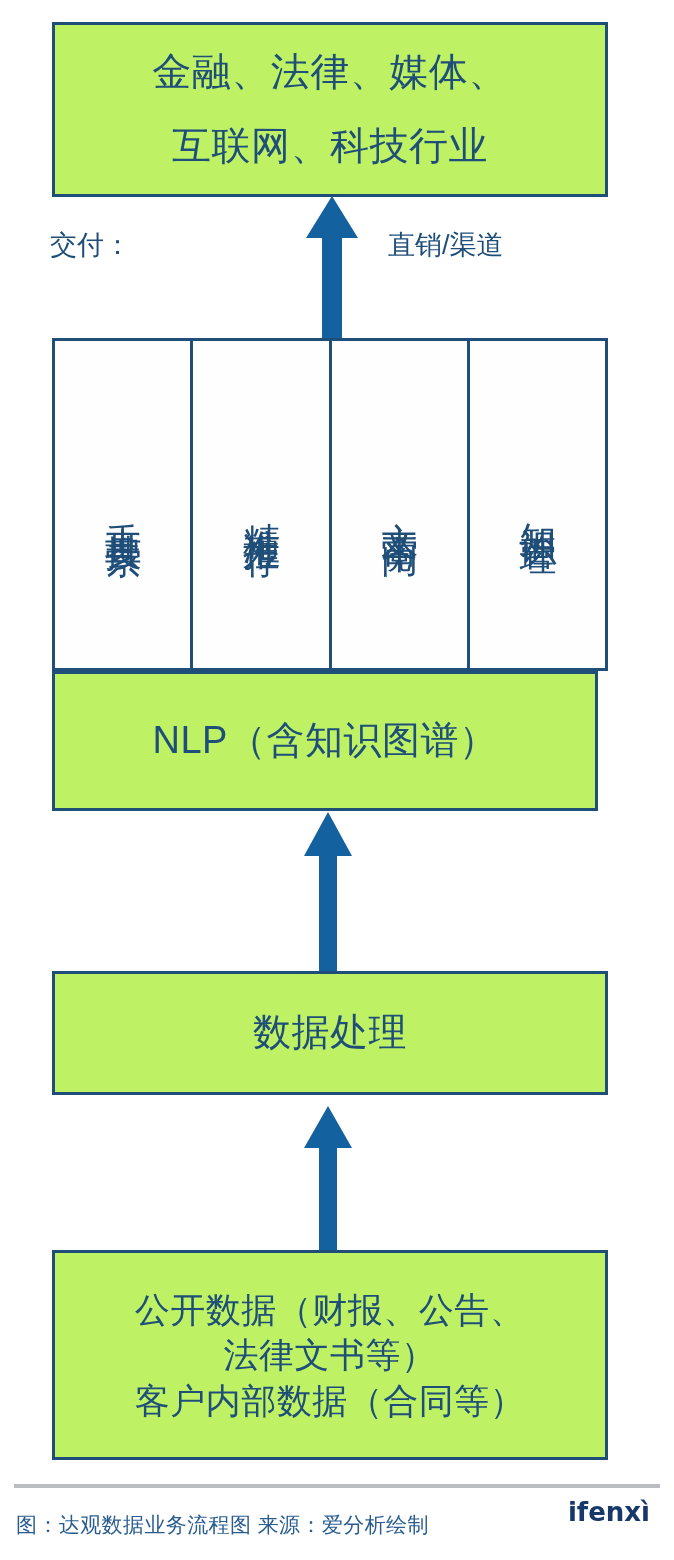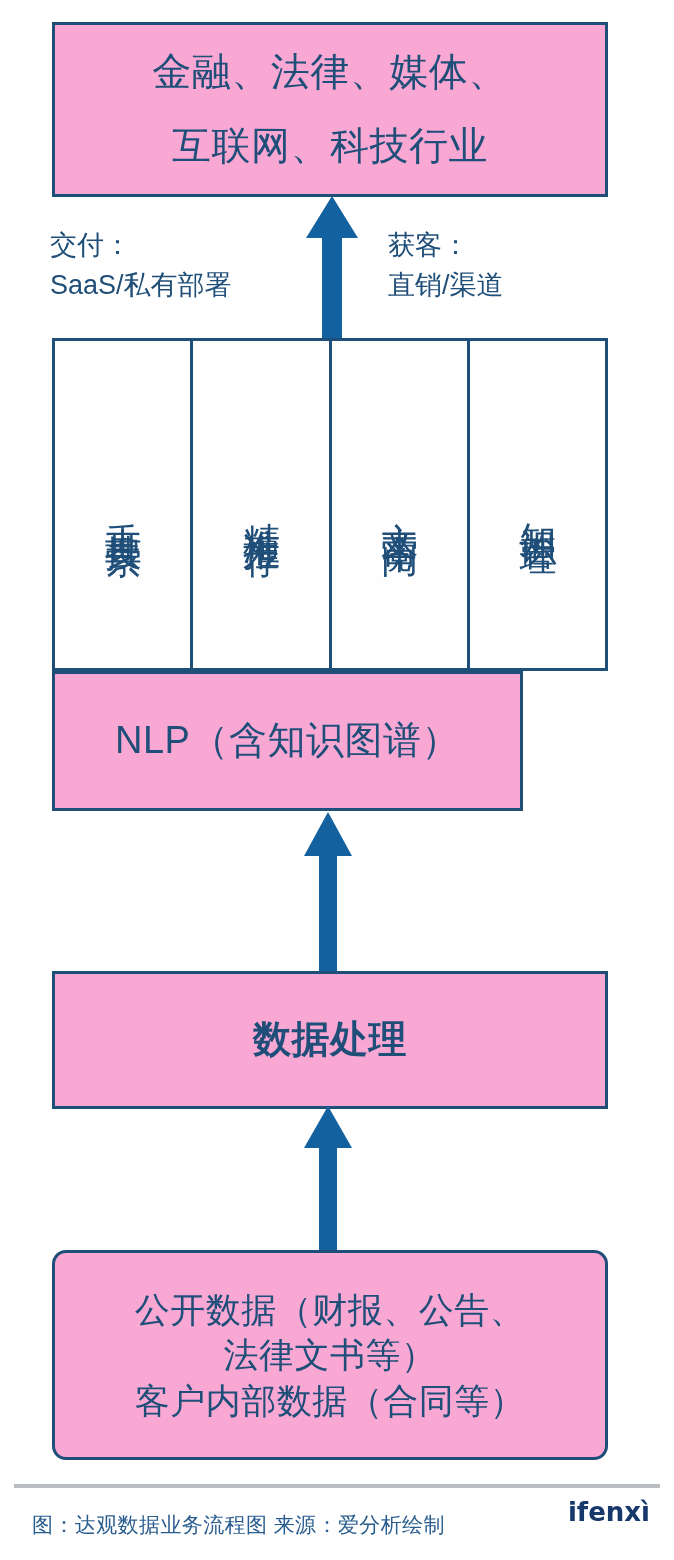--- a/index.html
+++ b/index.html
@@ -21,21 +21,21 @@
     top: 0;
     width: 674px;
     height: 1560px;
   }
 
   
   .node-box {
     position: absolute;
     box-sizing: border-box;
     border: 3px solid #1F4E79;
-    background: #f9a8d4;
+    background: #bef264;
     color: #1F4E79;
     display: flex;
     align-items: center;
     justify-content: center;
     text-align: center;
     line-height: 1.30;
     letter-spacing: 0.5px;
   }
 
   
@@ -85,45 +85,43 @@
     writing-mode: vertical-rl;
     text-orientation: upright;
     letter-spacing: 6px;
   }
   .product-col + .product-col { border-left: 3px solid #1F4E79; }
 
   
   #nlp-box {
     left: 52px;
     top: 671px;
-    width: 471px;
+    width: 546px;
     height: 140px;
     font-size: 38px;
   }
 
   
   #dataproc-box {
     left: 52px;
     top: 971px;
     width: 556px;
-    height: 138px;
+    height: 124px;
     font-size: 38px;
-    font-weight: bold;
   }
 
   
   #source-box {
     left: 52px;
     top: 1250px;
     width: 556px;
     height: 210px;
     font-size: 35px;
     padding: 0 10px;
     flex-direction: column;
-    border-radius: 14px;
   }
   #source-box .line { display: block; }
 
   
   .arrow {
     position: absolute;
     width: 64px;
   }
   .arrow svg { display: block; width: 100%; height: 100%; }
 
@@ -143,21 +141,21 @@
   #footer-divider {
     position: absolute;
     left: 14px;
     top: 5px;
     width: 646px;
     height: 4px;
     background: #b9bcc0;
   }
   #footer-caption {
     position: absolute;
-    left: 32px;
+    left: 16px;
     top: 32px;
     font-size: 21px;
     color: #2a5d8f;
     white-space: nowrap;
     letter-spacing: 0.4px;
   }
   #brand-logo {
     position: absolute;
     right: 24px;
     top: 18px;
@@ -181,24 +179,22 @@
   </div>
 
   <div class="arrow" id="arrow-products-to-industries">
     <svg viewBox="0 0 64 148" preserveAspectRatio="none" aria-hidden="true">
       <polygon points="32,0 58,42 42,42 42,148 22,148 22,42 6,42" fill="#14619F"></polygon>
     </svg>
   </div>
 
   <div class="caption" id="delivery-caption">
     <div>交付：</div>
-    <div>SaaS/私有部署</div>
   </div>
   <div class="caption" id="acquisition-caption">
-    <div>获客：</div>
     <div>直销/渠道</div>
   </div>
 
   <div id="product-row">
     <div class="product-col">垂直搜索</div>
     <div class="product-col">精准推荐</div>
     <div class="product-col">文本审阅</div>
     <div class="product-col">知识管理</div>
   </div>
 

